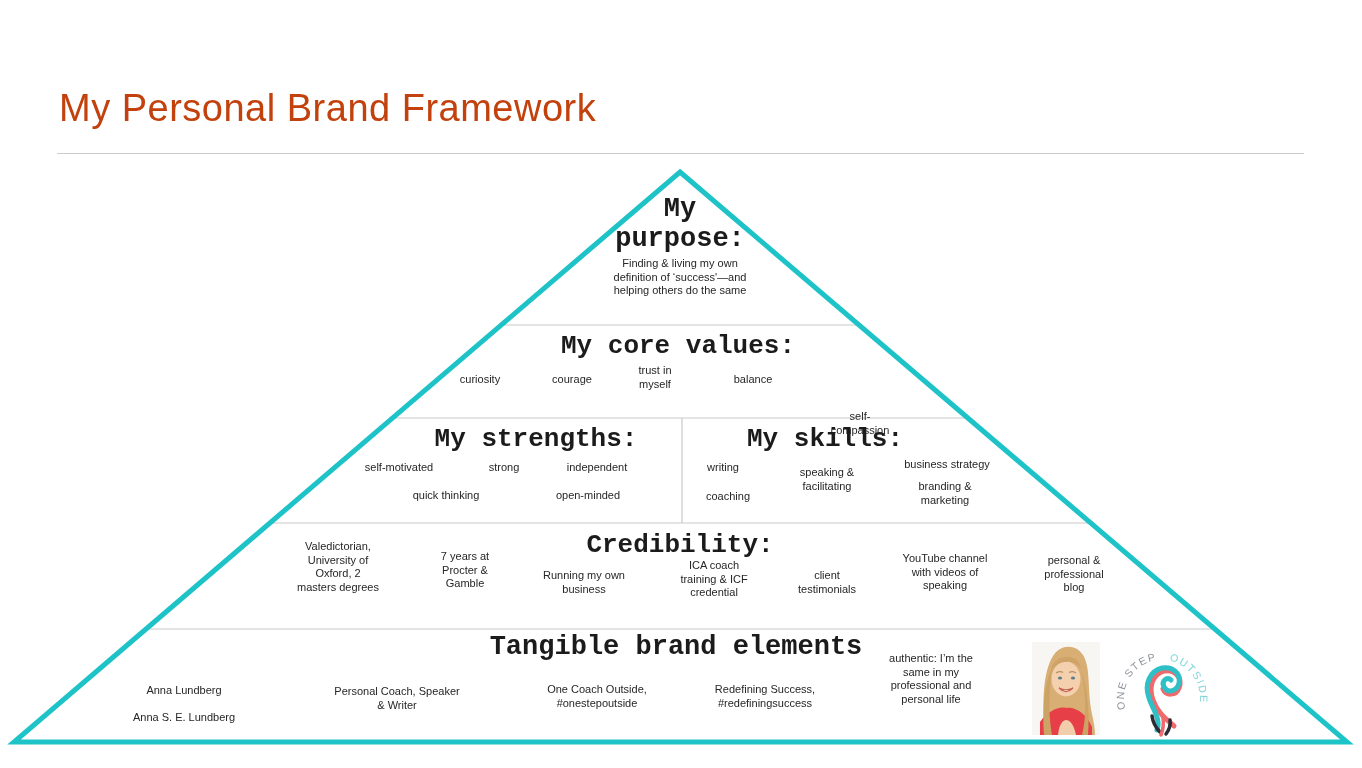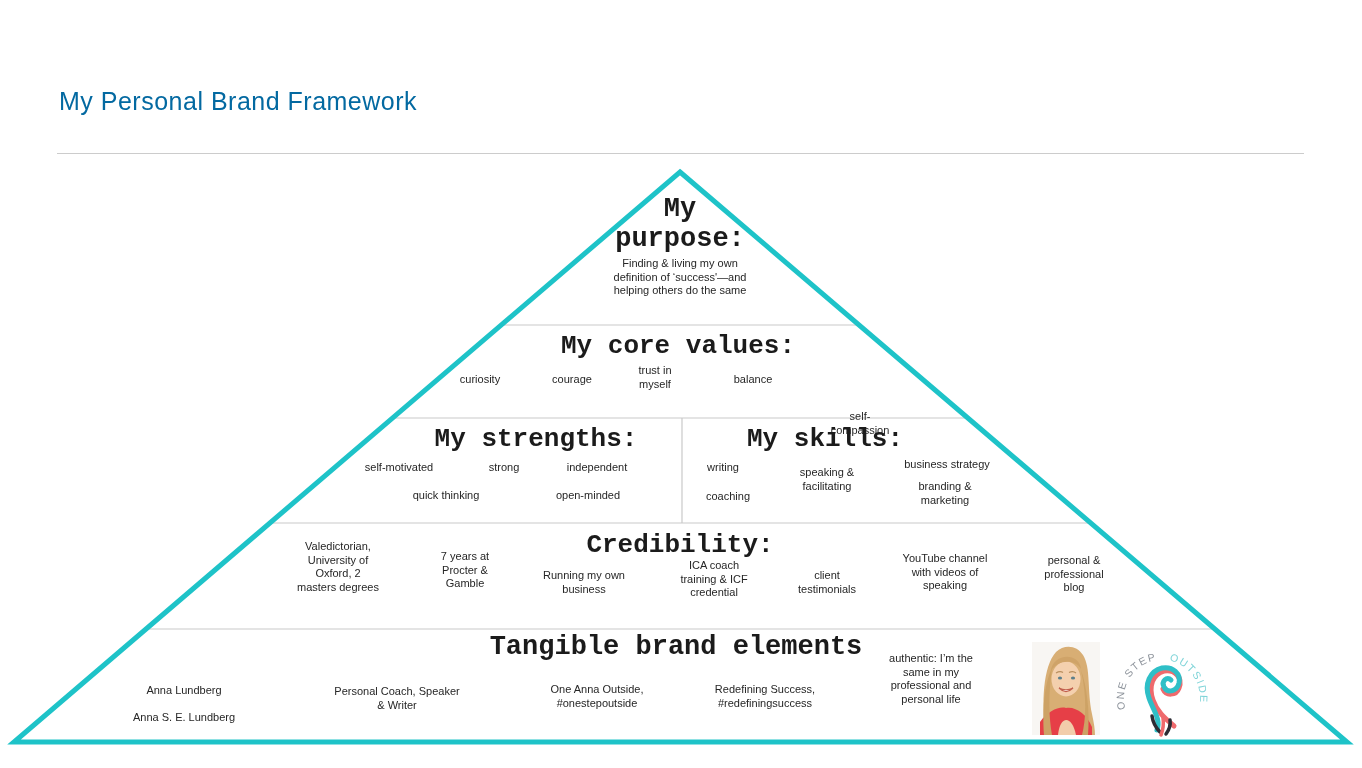--- a/index.html
+++ b/index.html
@@ -1,21 +1,21 @@
 <!DOCTYPE html>
 <html><head>
 <meta charset="utf-8">
 <style>
   html,body{margin:0;padding:0;background:#fff;}
   .slide{position:relative;width:1362px;height:768px;background:#fff;overflow:hidden;
          font-family:"Liberation Sans",sans-serif;}
   .abs{position:absolute;}
   .cx{transform:translateX(-50%);}
-  .title{font-family:"Liberation Sans",sans-serif;font-size:25px;font-weight:400;
-         color:#0369a1;letter-spacing:0.5px;white-space:nowrap;}
+  .title{font-family:"Liberation Sans",sans-serif;font-size:38px;font-weight:400;
+         color:#c2410c;letter-spacing:0.5px;white-space:nowrap;}
   .rule{height:1px;background:#cccccc;}
   .h{font-family:Liberation Mono, monospace;font-weight:bold;color:#1b1b1b;
      text-align:center;white-space:nowrap;}
   .h26{font-size:26px;line-height:1.1;}
   .h27{font-size:27px;line-height:1.12;}
   .t{font-family:"Liberation Sans",sans-serif;font-size:11px;line-height:1.24;
      color:#262626;text-align:center;white-space:pre-line;}
   svg{display:block;}
   .lyr0{z-index:0;} .lyr1{z-index:1;}
 </style>
@@ -91,21 +91,21 @@
 
   <div class="abs cx t lyr1" style="left:1074px;top:554px;width:115px;">personal &amp;
 professional
 blog</div>
   <div class="abs cx lyr1 t" style="left:184px;top:670px;">
     <div>Anna Lundberg</div>
     <div>Anna S. E. Lundberg</div>
   </div>
   <div class="abs cx t lyr1" style="left:397px;top:685px;width:210px;">Personal Coach, Speaker
 &amp; Writer</div>
-  <div class="abs cx t lyr1" style="left:597px;top:683px;width:165px;">One Anna Outside,
+  <div class="abs cx t lyr1" style="left:597px;top:683px;width:165px;">One Coach Outside,
 #onestepoutside</div>
   <div class="abs cx t lyr1" style="left:765px;top:683px;width:170px;">Redefining Success,
 #redefiningsuccess</div>
   <div class="abs cx t lyr1" style="left:931px;top:652px;width:160px;">authentic: I’m the
 same in my
 professional and
 personal life</div>
 
   <div class="abs lyr1" style="left:1032px;top:642px;">
     <svg width="68" height="93" viewBox="0 0 68 93">

